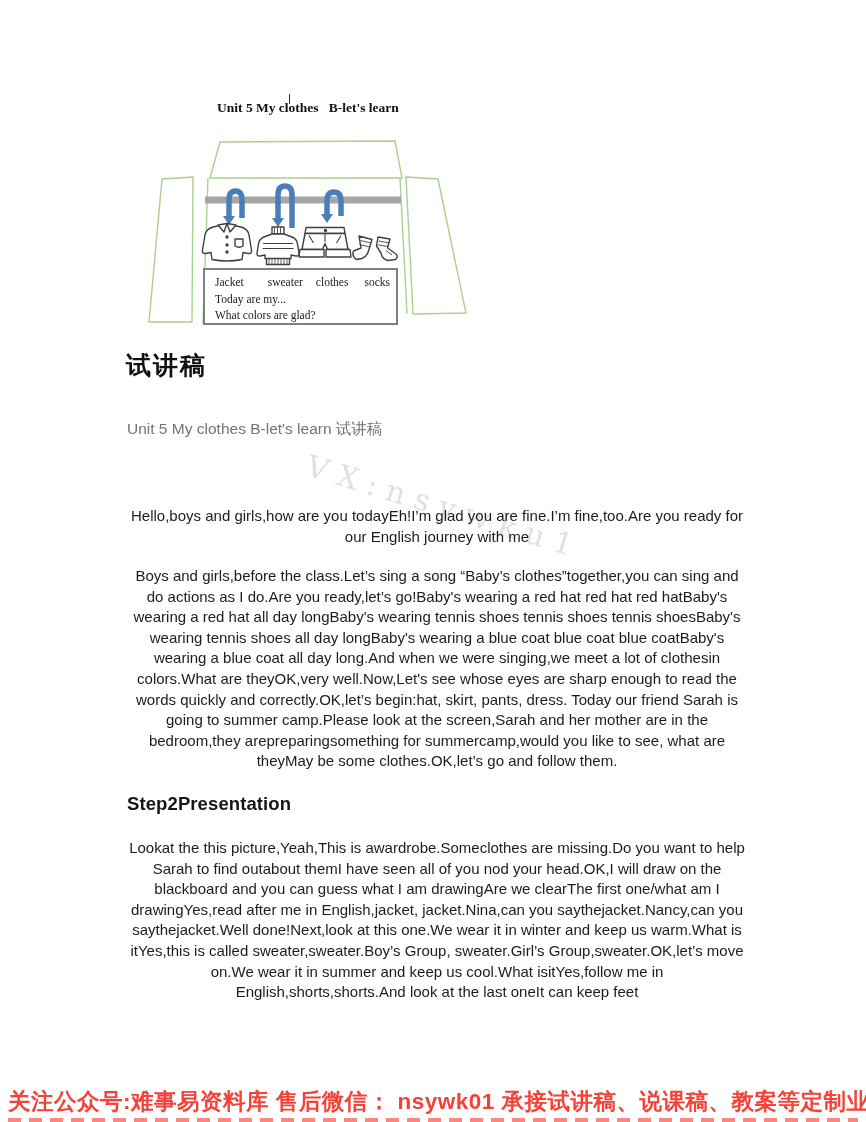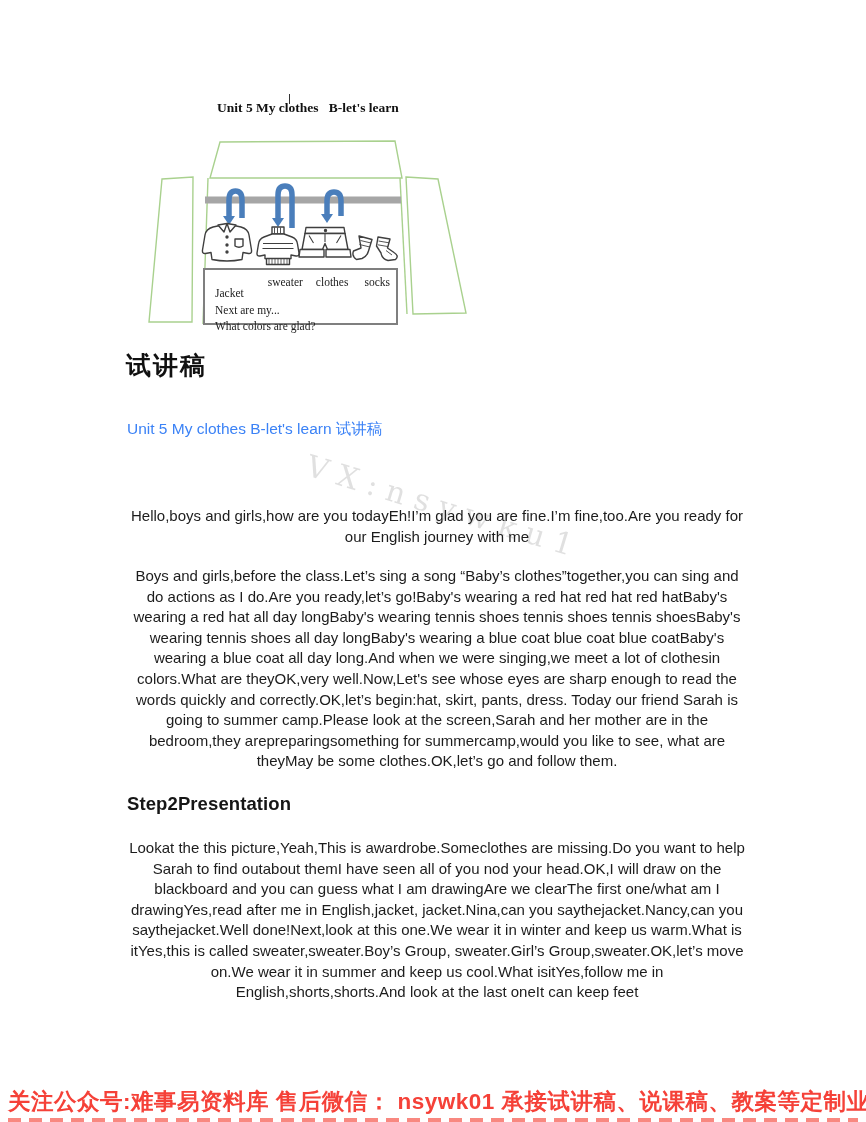--- a/index.html
+++ b/index.html
@@ -24,32 +24,32 @@
   .illustration svg{position:absolute;left:0;top:0;}
   .wardrobe-box{
     position:absolute;left:58px;top:130px;width:181px;height:45px;
     border:2px solid #7f7f7f;background:#fff;
     padding:4px 0 4px 10px;
     font-family:"Liberation Serif", serif;
     font-size:11.5px;line-height:1.45;color:#222;
   }
   .labels-row{display:flex;}
   .labels-row span{display:inline-block;}
-  .lab-gap1{margin-right:24px;margin-top:11px;}
+  .lab-gap1{margin-right:24px;}
   .lab-gap2{margin-right:13px;}
   .lab-gap3{margin-right:16px;}
   .heading-cn{
     position:absolute;left:126px;top:349px;
     font-family:"DejaVu Serif", serif;
     font-weight:bold;font-size:25px;color:#101010;
     letter-spacing:2px;
   }
   .subtitle{
     position:absolute;left:127px;top:419px;
-    font-size:15.5px;color:#3b82f6;
+    font-size:15.5px;color:#737373;
   }
   .step-heading{
     position:absolute;left:127px;
     font-size:18.5px;font-weight:bold;color:#161616;
     letter-spacing:0.1px;
   }
   .para{
     position:absolute;left:127px;width:620px;
     font-size:15px;line-height:20.6px;color:#1c1c1c;
     text-align:center;
@@ -141,21 +141,21 @@
       </g>
     </svg>
 
     <div class="wardrobe-box">
       <div class="labels-row">
         <span class="lab-gap1">Jacket</span>
         <span class="lab-gap2">sweater</span>
         <span class="lab-gap3">clothes</span>
         <span>socks</span>
       </div>
-      <div>Next are my...</div>
+      <div>Today are my...</div>
       <div>What colors are glad?</div>
     </div>
   </div>
 
   <div class="heading-cn">试讲稿</div>
   <div class="subtitle">Unit 5 My clothes B-let's learn 试讲稿</div>
 
   <div class="para" style="top:506px;">Hello,boys and girls,how are you todayEh!I’m glad you are fine.I’m fine,too.Are you ready for our English journey with me</div>
   <div class="para" style="top:566px;">Boys and girls,before the class.Let’s sing a song “Baby’s clothes”together,you can sing and do actions as I do.Are you ready,let’s go!Baby's wearing a red hat red hat red hatBaby's wearing a red hat all day longBaby's wearing tennis shoes tennis shoes tennis shoesBaby's wearing tennis shoes all day longBaby's wearing a blue coat blue coat blue coatBaby's wearing a blue coat all day long.And when we were singing,we meet a lot of clothesin colors.What are theyOK,very well.Now,Let's see whose eyes are sharp enough to read the words quickly and correctly.OK,let’s begin:hat, skirt, pants, dress. Today our friend Sarah is going to summer camp.Please look at the screen,Sarah and her mother are in the bedroom,they arepreparingsomething for summercamp,would you like to see, what are theyMay be some clothes.OK,let’s go and follow them.</div>
 

